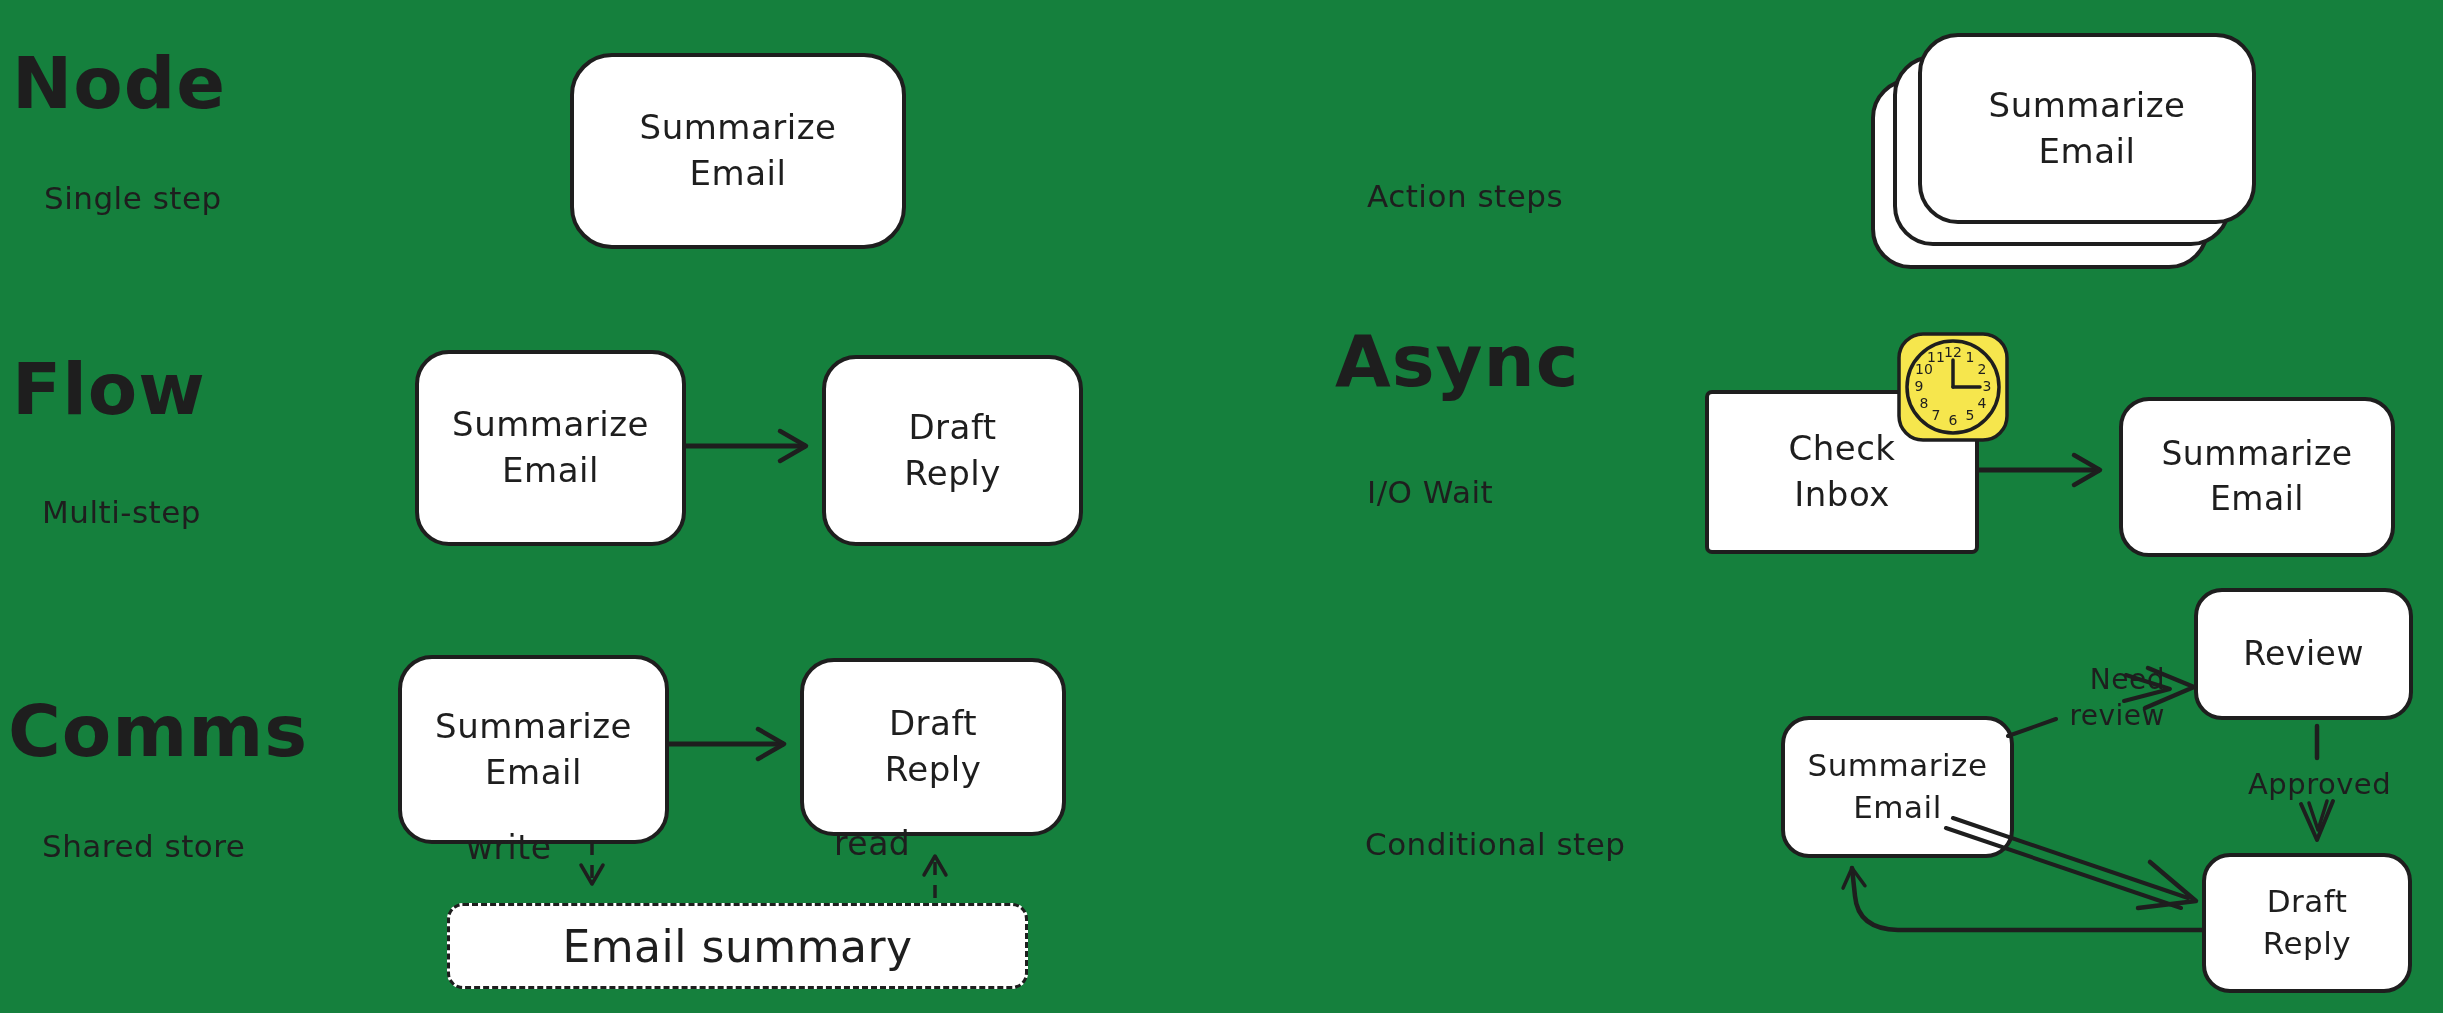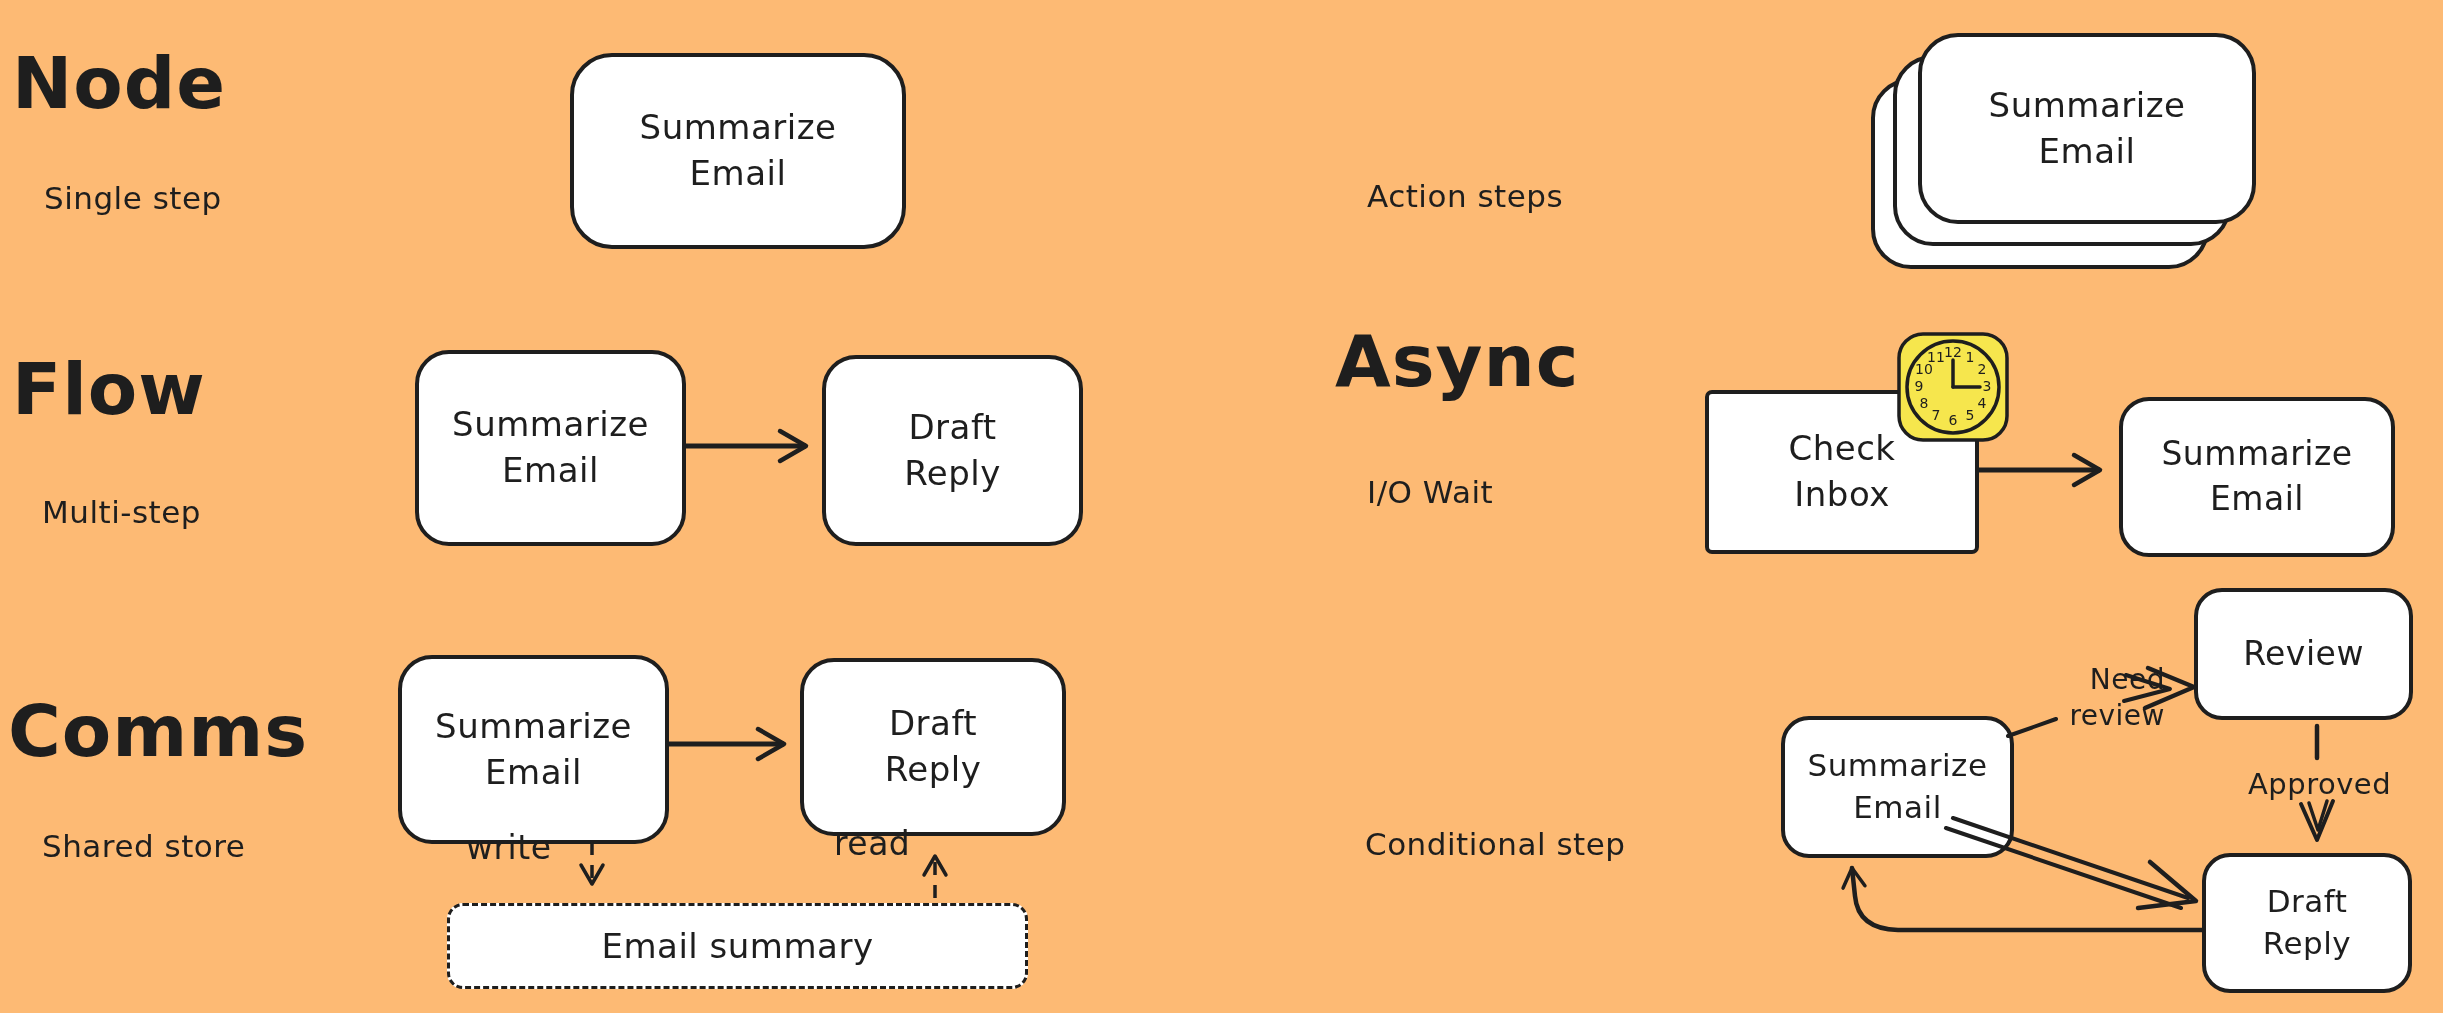--- a/index.html
+++ b/index.html
@@ -1,36 +1,36 @@
 <!DOCTYPE html>
 <html><head>
 <meta charset="utf-8">
 <style>
   html,body{margin:0;padding:0;background:#ffffff;}
   .canvas{
-    position:relative;width:2443px;height:1013px;background:#fdba74;overflow:hidden;
+    position:relative;width:2443px;height:1013px;background:#15803d;overflow:hidden;
     font-family:"DejaVu Sans",sans-serif;color:#1e1e1e;
   }
   .sec-title{
     position:absolute;font-size:72px;font-weight:bold;letter-spacing:1px;
     white-space:pre;line-height:1.05;
   }
   .sec-sub{
     position:absolute;font-size:31px;font-weight:normal;letter-spacing:0.5px;white-space:pre;margin-left:32px;
   }
   .box{
     position:absolute;background:#ffffff;border:4px solid #1e1e1e;border-radius:34px;
     display:flex;align-items:center;justify-content:center;text-align:center;
     font-size:34px;line-height:1.35;white-space:pre-line;letter-spacing:0.5px;
   }
   .box.small{font-size:31px;border-radius:28px;}
   .store-box{
     position:absolute;background:#ffffff;border:3.5px dashed #1e1e1e;border-radius:16px;
     display:flex;align-items:center;justify-content:center;text-align:right;
-    font-size:34px;letter-spacing:0.5px;
+    font-size:44px;letter-spacing:0.5px;
   }
   .flabel{position:absolute;font-size:33px;letter-spacing:0.5px;white-space:pre-line;}
   .flabel.sm{font-size:28px;line-height:1.3;text-align:right;}
   .arrow-layer{position:absolute;left:0;top:0;width:2443px;height:1013px;pointer-events:none;}
   .clock{position:absolute;left:1896px;top:331px;width:114px;height:112px;}
   svg text{font-family:"DejaVu Sans",sans-serif;fill:#1e1e1e;}
 </style>
 </head>
 <body>
 

